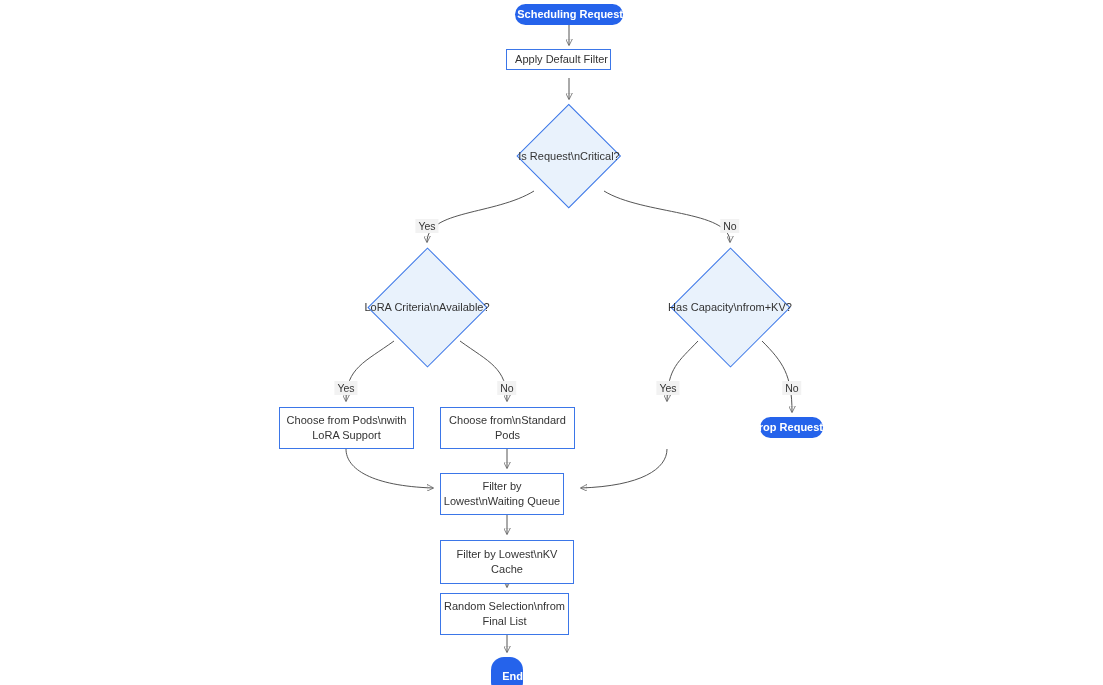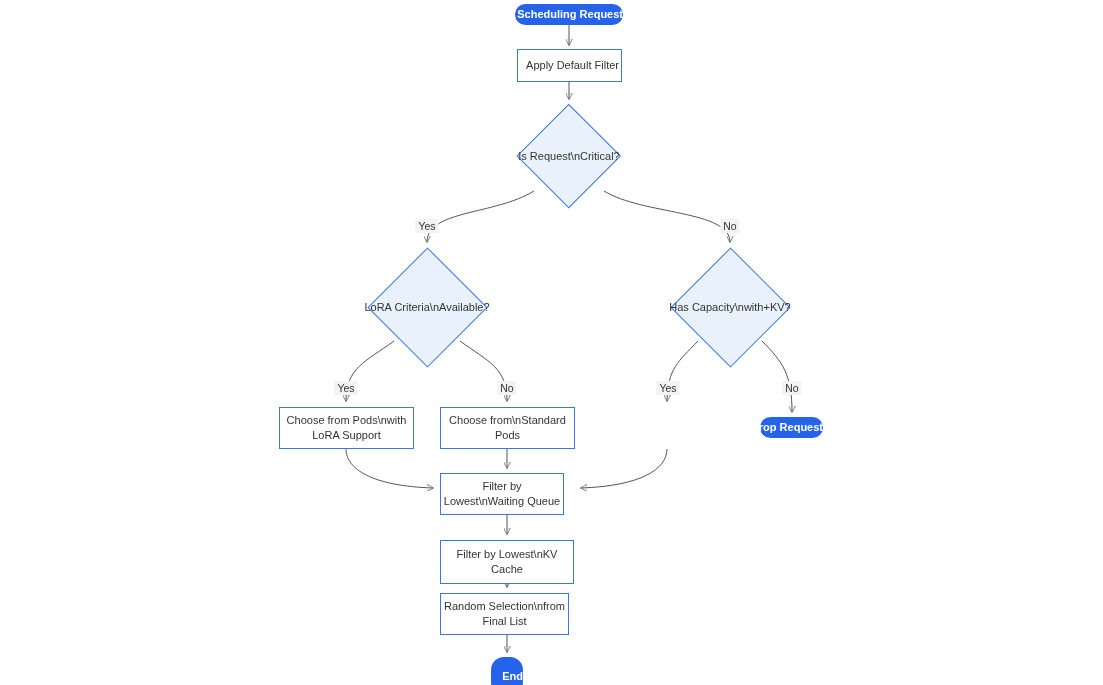--- a/index.html
+++ b/index.html
@@ -68,37 +68,37 @@
     <path d="M667,449 C667,469 641,486 581,488" marker-end="url(#arrow)"></path>
     <path d="M507,515 L507,534" marker-end="url(#arrow)"></path>
     <path d="M507,568 L507,587" marker-end="url(#arrow)"></path>
     <path d="M507,635 L507,652" marker-end="url(#arrow)"></path>
   </svg>
 
   <div class="node pill" style="left:515px;top:4px;width:108px;height:21px;">
     <span>Start Scheduling Request</span>
   </div>
 
-  <div class="node rect" style="left:517px;top:49px;width:105px;height:33px;">
+  <div class="node rect" style="left:506px;top:49px;width:105px;height:21px;">
     <span>Apply Default Filter</span>
   </div>
 
   <div class="diamond d120" style="left:367px;top:247px;width:120px;height:120px;">
     <div class="shape"></div>
     <div class="dlabel">LoRA Criteria\nAvailable?</div>
   </div>
 
   <div class="diamond d104" style="left:517px;top:104px;width:104px;height:104px;">
     <div class="shape"></div>
     <div class="dlabel">Is Request\nCritical?</div>
   </div>
 
   <div class="diamond d120" style="left:670px;top:247px;width:120px;height:120px;">
     <div class="shape"></div>
-    <div class="dlabel">Has Capacity\nwith+KV?</div>
+    <div class="dlabel">Has Capacity\nfrom+KV?</div>
   </div>
 
   <div class="node rect" style="left:440px;top:407px;width:135px;height:42px;">
     <span>Choose from\nStandard Pods</span>
   </div>
 
   <div class="node rect" style="left:279px;top:407px;width:135px;height:42px;">
     <span>Choose from Pods\nwith LoRA Support</span>
   </div>
 

